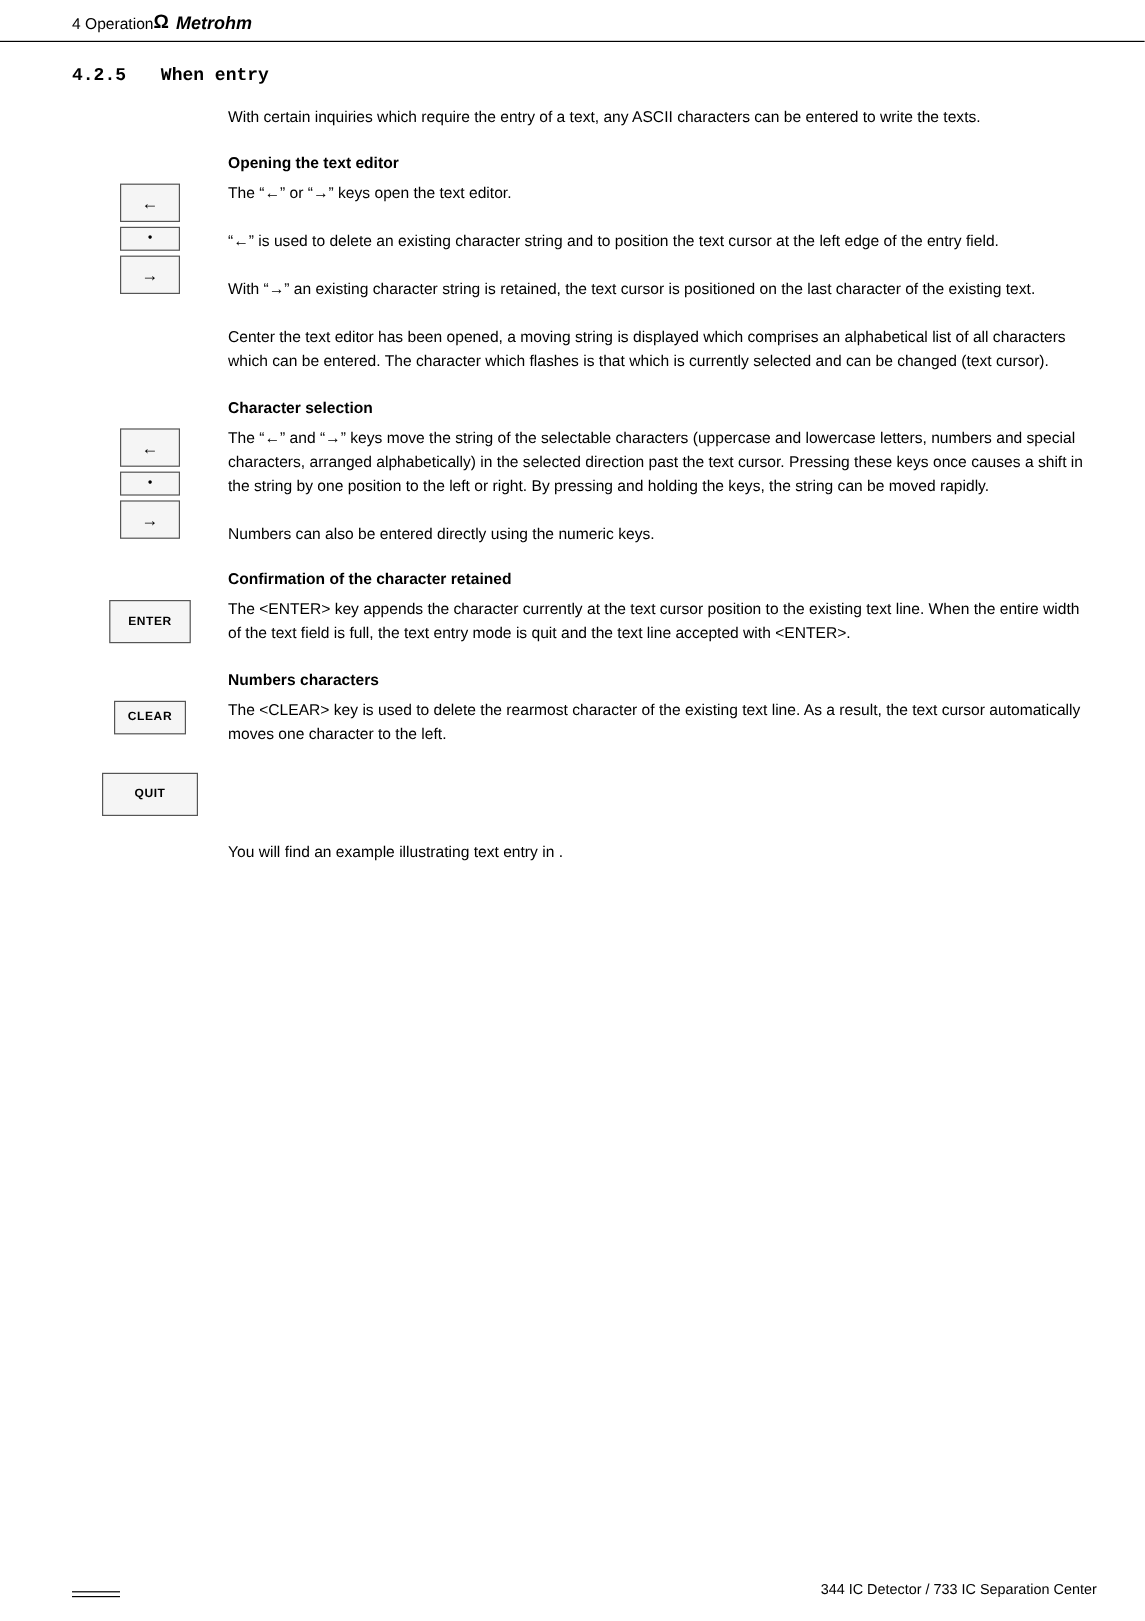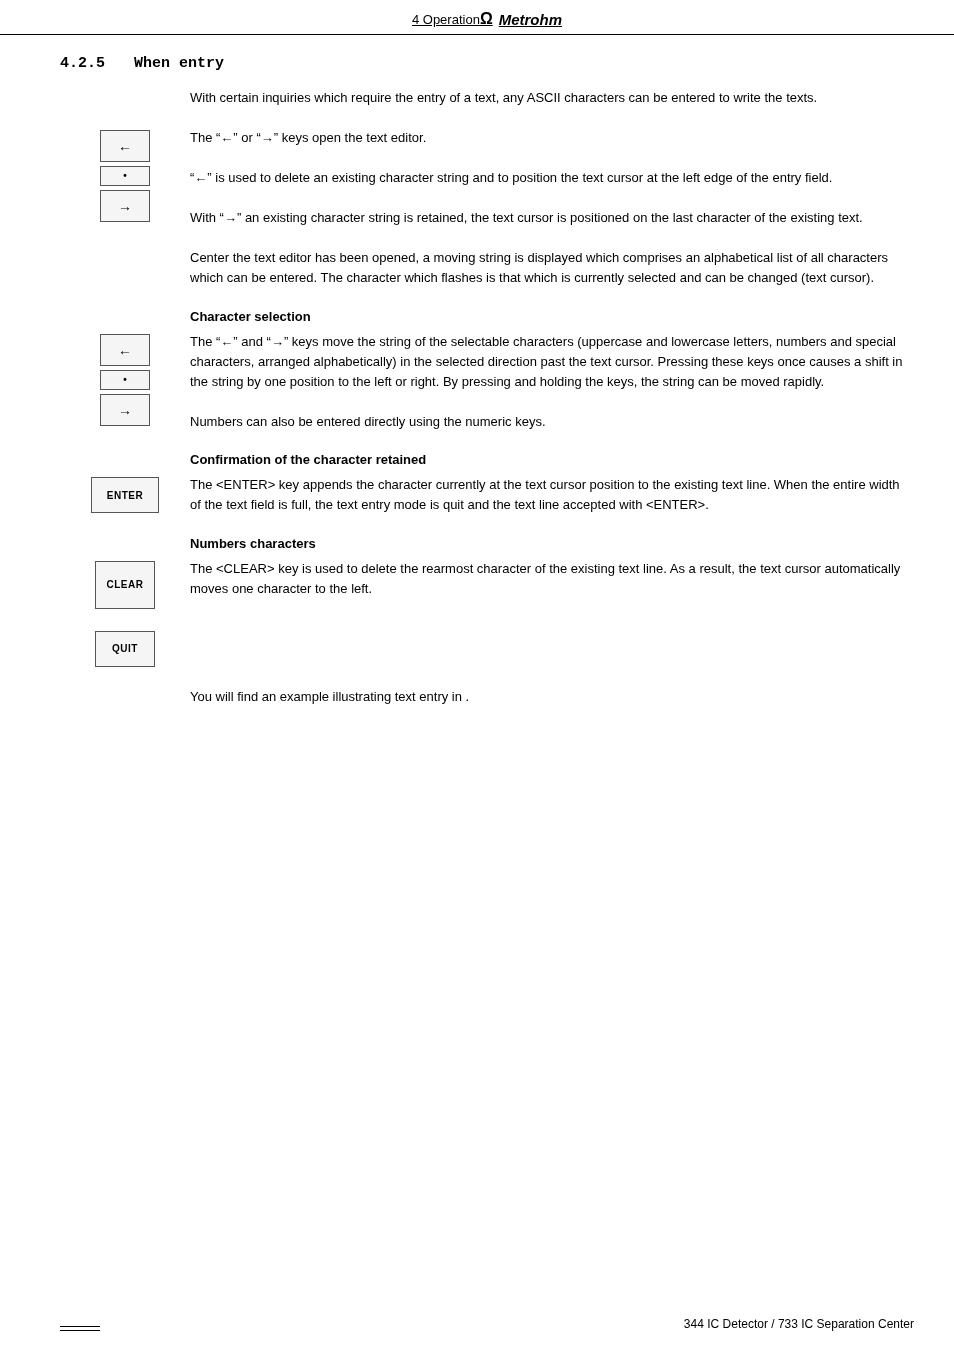--- a/index.html
+++ b/index.html
@@ -16,26 +16,25 @@
     .page {
       width: 954px;
       min-height: 1351px;
       padding: 0;
       position: relative;
     }
 
     
     .header {
       display: flex;
-      justify-content: center;
+      justify-content: flex-start;
       align-items: center;
       padding: 10px 40px 6px 60px;
       border-bottom: 1px solid #000;
       margin-bottom: 0;
-      text-decoration: underline;
     }
 
     .header-left {
       font-size: 13px;
       font-weight: normal;
     }
 
     .header-right {
       display: flex;
       align-items: center;
@@ -159,28 +158,28 @@
     .key-enter {
       width: 68px;
       height: 36px;
       font-size: 10px;
       font-weight: bold;
       letter-spacing: 0.5px;
     }
 
     .key-clear {
       width: 60px;
-      height: 48px;
+      height: 28px;
       font-size: 10px;
       font-weight: bold;
       letter-spacing: 0.5px;
     }
 
     .key-quit {
-      width: 60px;
+      width: 80px;
       height: 36px;
       font-size: 10px;
       font-weight: bold;
       letter-spacing: 0.5px;
     }
 
     
     .footer {
       position: absolute;
       bottom: 20px;
@@ -230,20 +229,21 @@
   <div class="content">
 
     <div class="section-title">
       <span class="section-number">4.2.5</span>
       <span>When entry</span>
     </div>
 
     <div class="intro-text">With certain inquiries which require the entry of a text, any ASCII characters can be entered to write the texts.</div>
 
     <div class="subsection">
+      <div class="subsection-title">Opening the text editor</div>
       <div class="subsection-body">
         <div class="key-area">
 
           <div class="key-btn key-arrow-left">←</div>
 
           <div class="key-btn key-dot">•</div>
 
           <div class="key-btn key-arrow-right">→</div>
         </div>
         <div class="text-block">

